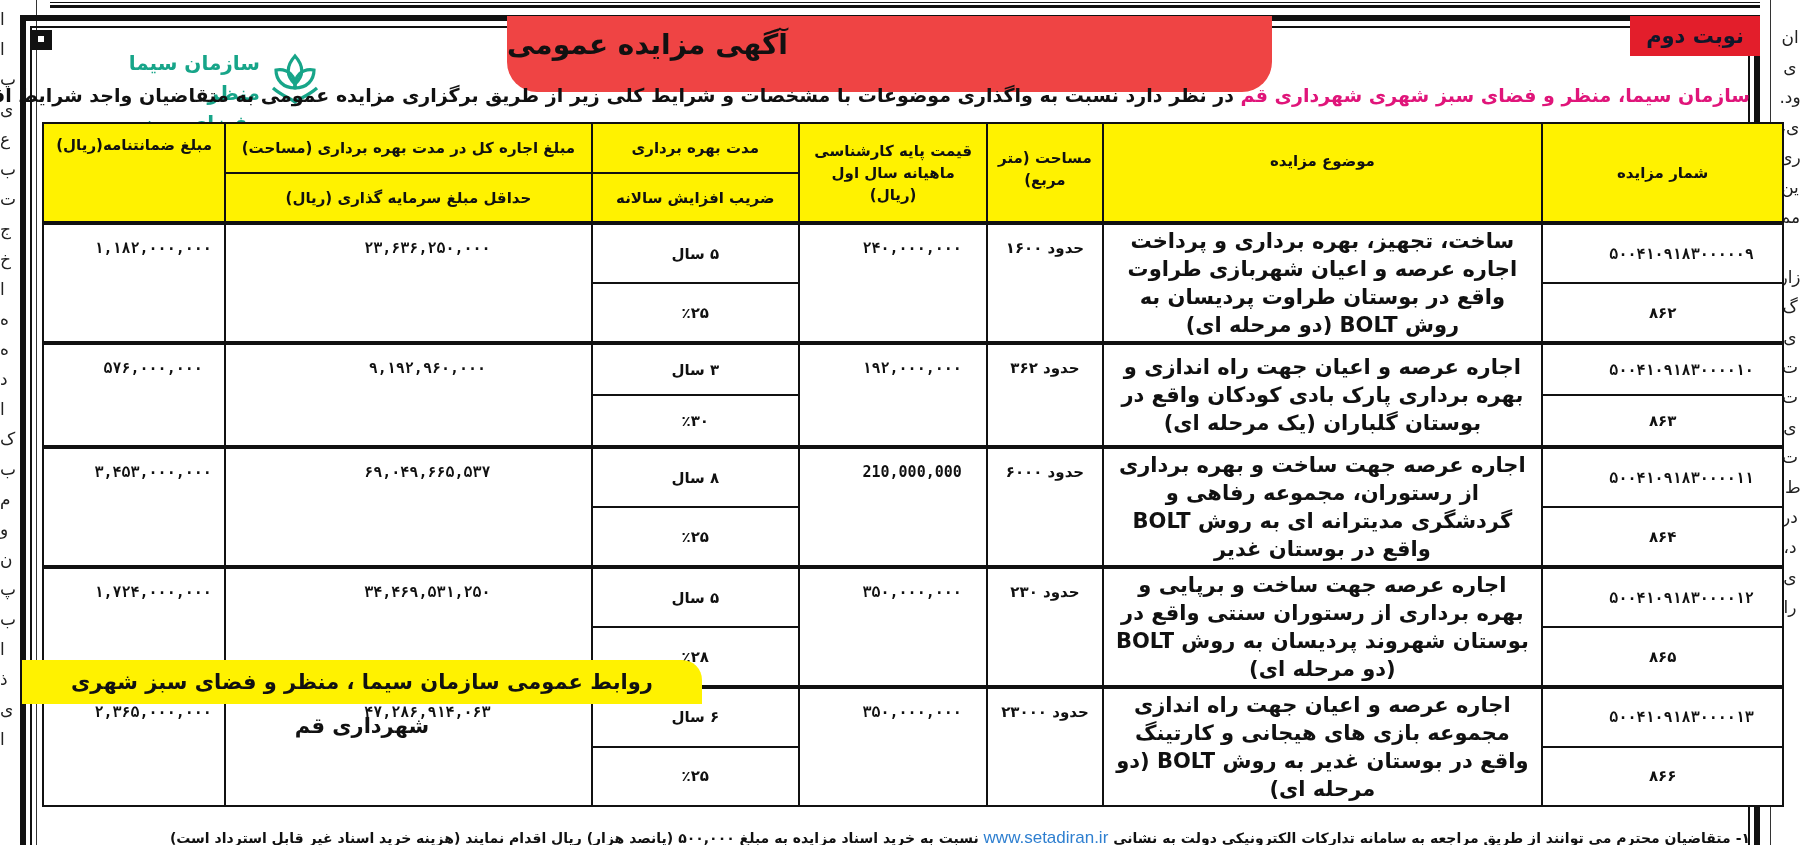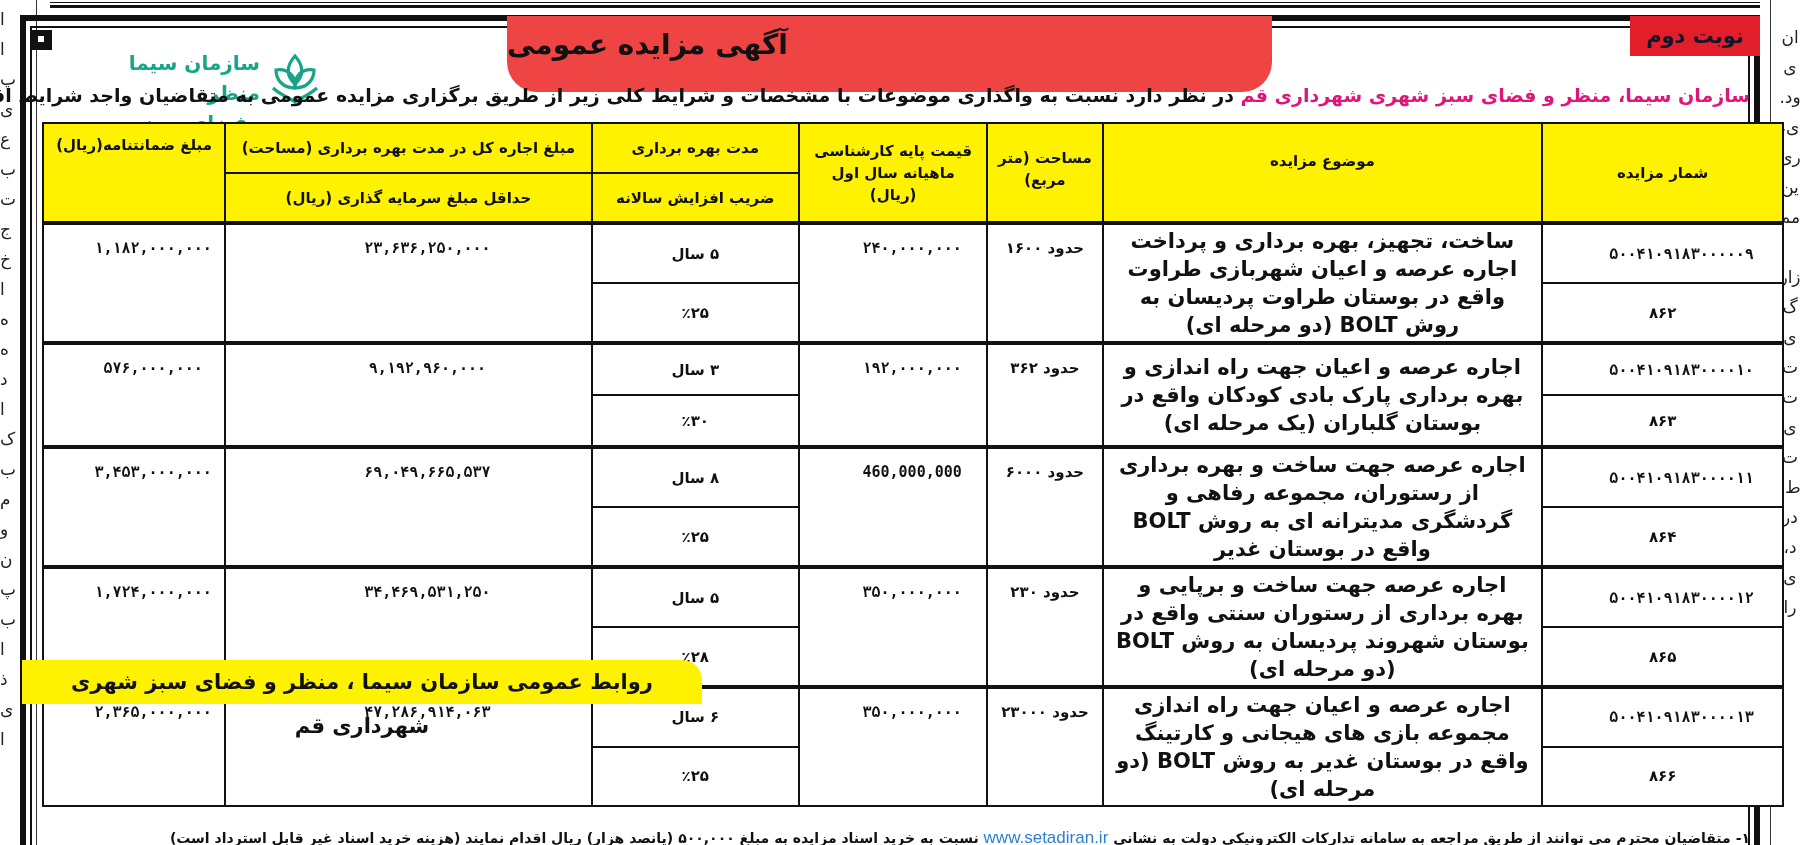--- a/index.html
+++ b/index.html
@@ -184,21 +184,21 @@
         <td rowspan="2" style="vertical-align:top;padding-top:14px" class="num">۵۷۶,۰۰۰,۰۰۰</td>
       </tr>
       <tr>
         <td>۸۶۳</td>
         <td>٪۳۰</td>
       </tr>
       <tr class="thick-top">
         <td class="num">۵۰۰۴۱۰۹۱۸۳۰۰۰۰۱۱</td>
         <td class="subject" rowspan="2">اجاره عرصه جهت ساخت و بهره برداری از رستوران، مجموعه رفاهی و گردشگری مدیترانه ای به روش BOLT واقع در بوستان غدیر</td>
         <td rowspan="2" style="vertical-align:top;padding-top:14px">حدود ۶۰۰۰</td>
-        <td rowspan="2" style="vertical-align:top;padding-top:14px" class="num">460,000,000</td>
+        <td rowspan="2" style="vertical-align:top;padding-top:14px" class="num">210,000,000</td>
         <td>۸ سال</td>
         <td rowspan="2" style="vertical-align:top;padding-top:14px" class="num">۶۹,۰۴۹,۶۶۵,۵۳۷</td>
         <td rowspan="2" style="vertical-align:top;padding-top:14px" class="num">۳,۴۵۳,۰۰۰,۰۰۰</td>
       </tr>
       <tr>
         <td>۸۶۴</td>
         <td>٪۲۵</td>
       </tr>
       <tr class="thick-top">
         <td class="num">۵۰۰۴۱۰۹۱۸۳۰۰۰۰۱۲</td>

